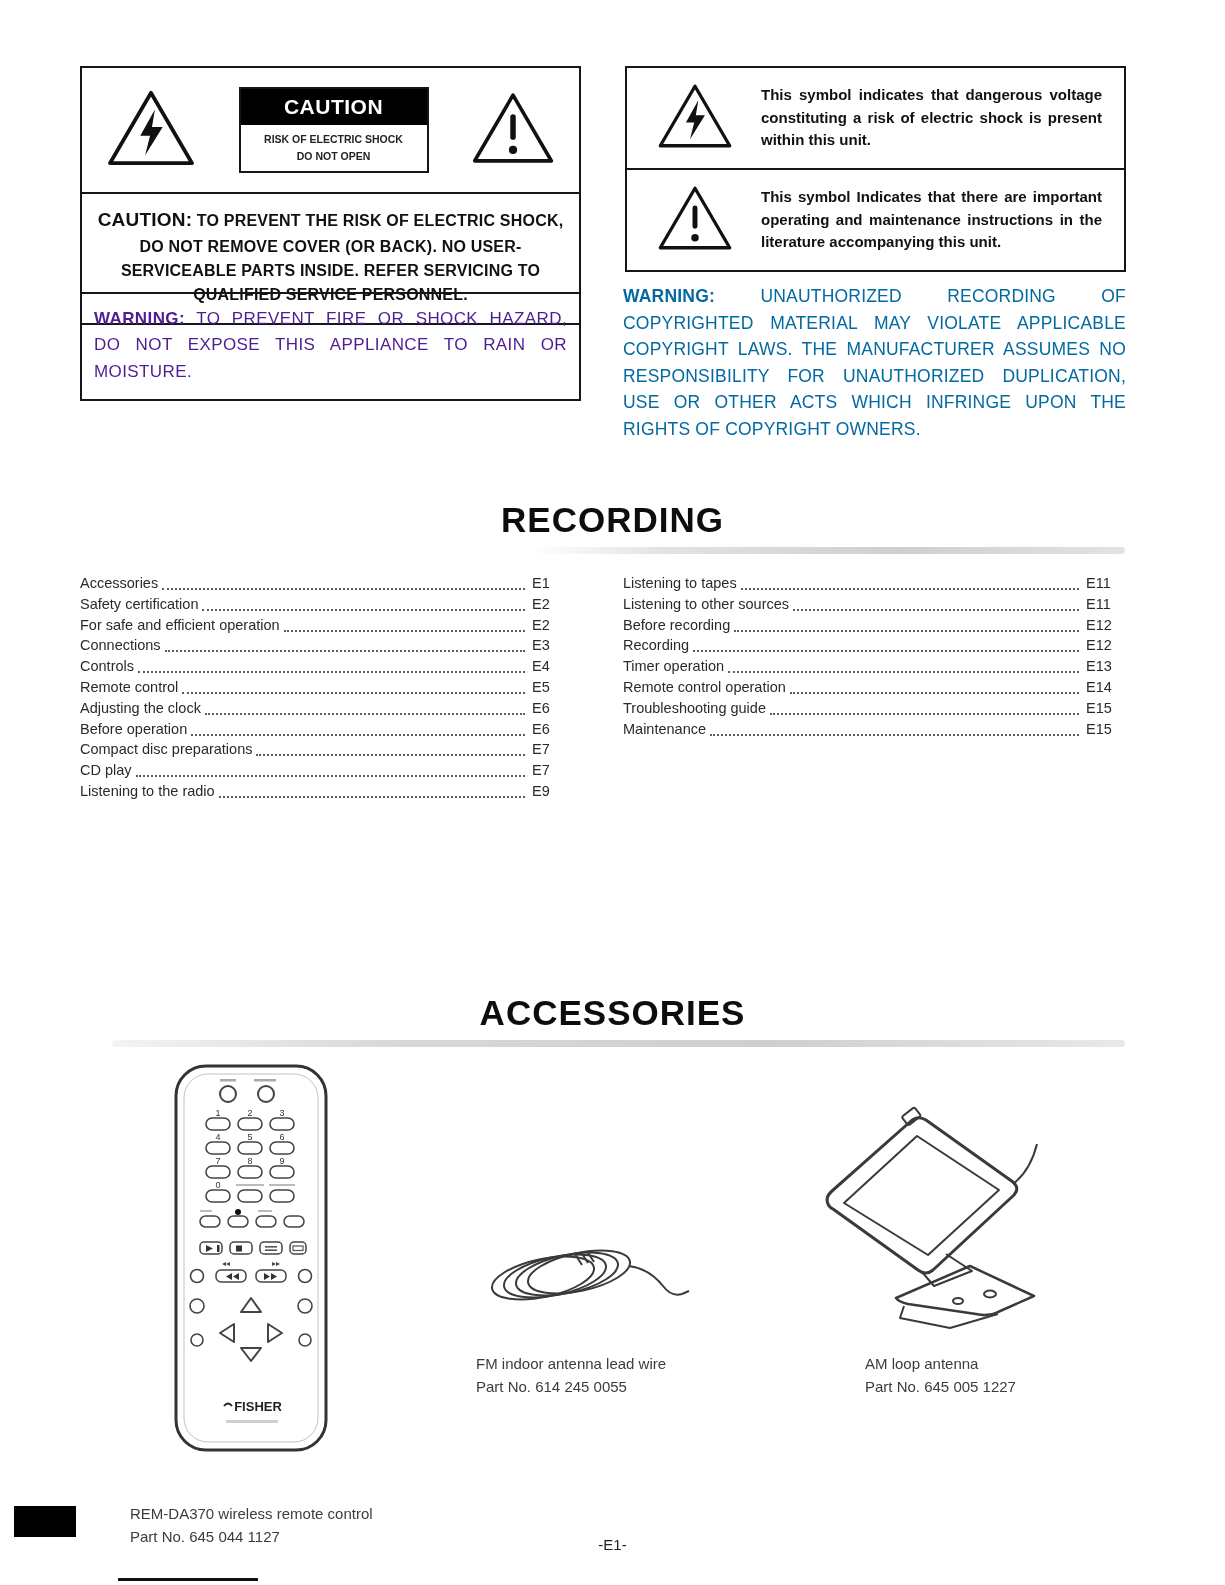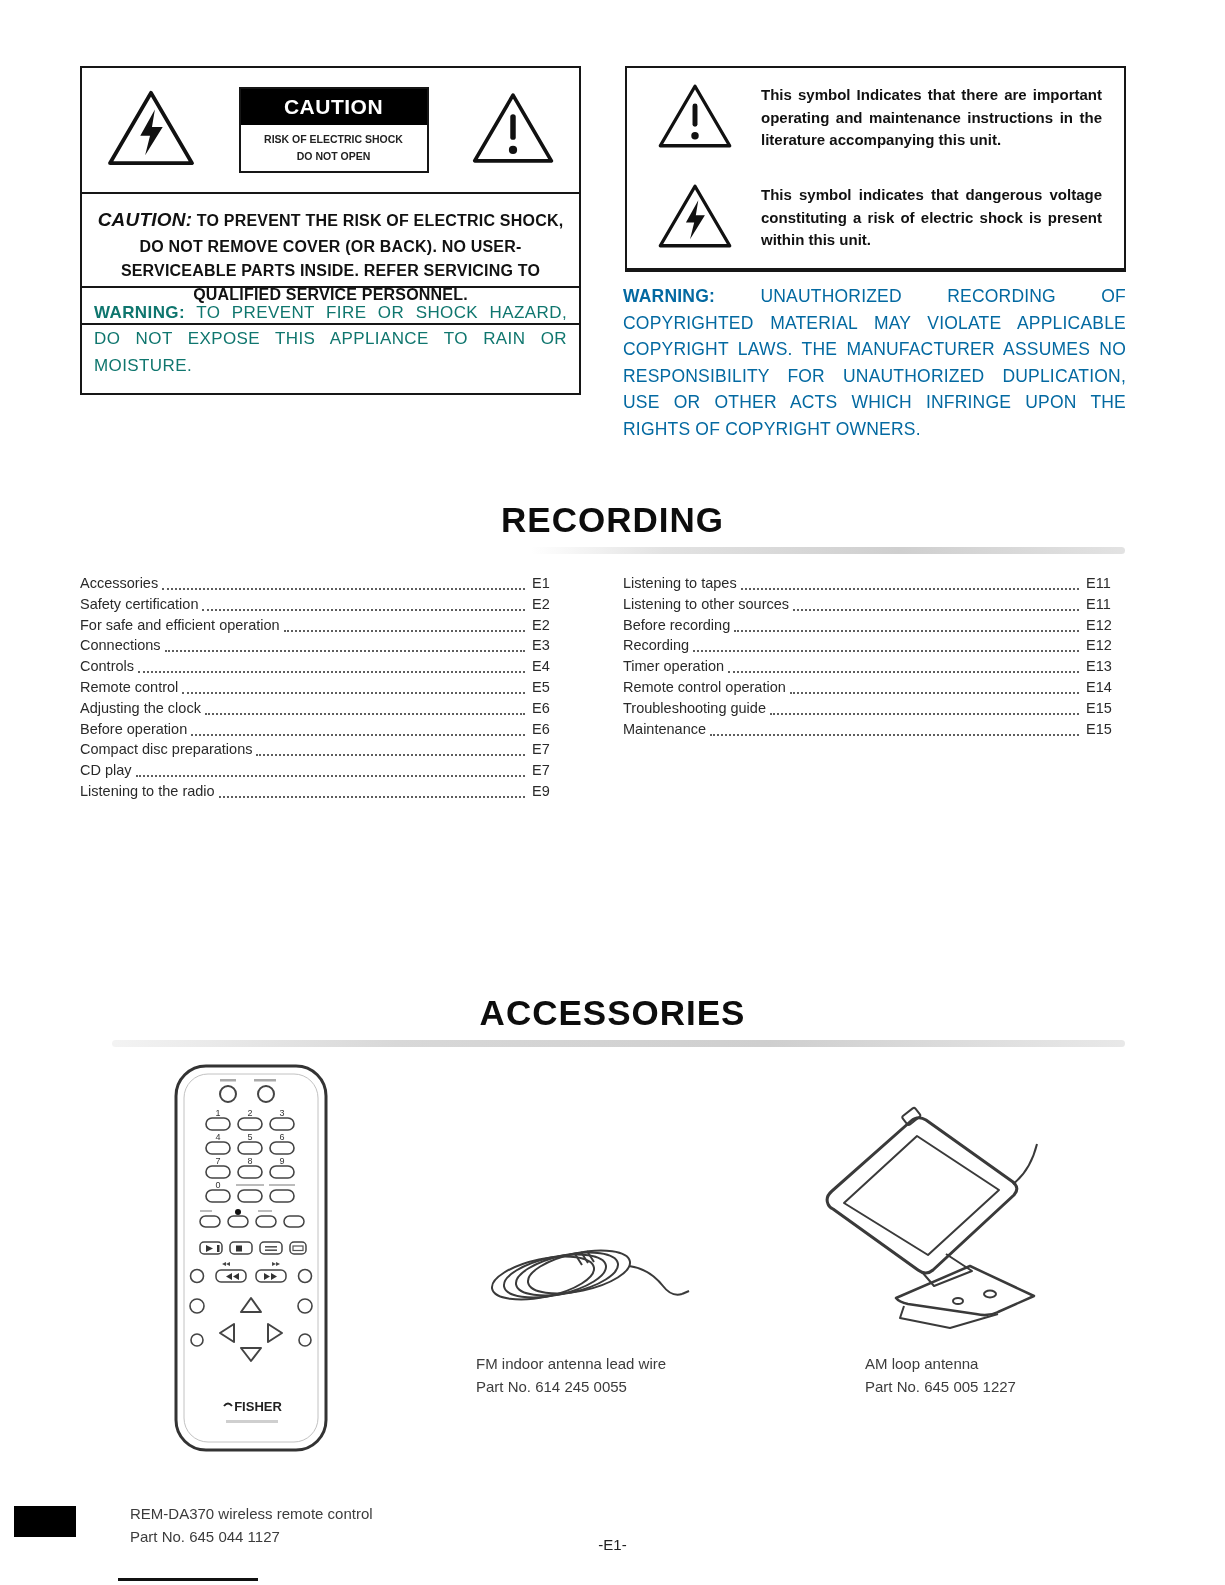--- a/index.html
+++ b/index.html
@@ -12,26 +12,26 @@
   
   .caution-box{left:80px;top:66px;width:497px;border:2px solid #161616;background:#fff;}
   .caution-symbols{display:flex;align-items:center;justify-content:space-between;
     padding:12px 24px;border-bottom:2px solid #161616;min-height:100px;}
   .risk-box{border:2px solid #161616;width:186px;text-align:center;}
   .risk-banner{background:#000;color:#fff;font-weight:bold;font-size:21px;
     letter-spacing:.5px;padding:6px 0;}
   .risk-text{font-size:10.5px;font-weight:bold;line-height:1.6;padding:6px 2px;color:#222;border-radius:13px;}
   .caution-text{padding:12px 10px 16px;text-align:center;font-weight:bold;
     font-size:16px;line-height:1.5;letter-spacing:.2px;color:#111;}
-  .caution-text .big{font-size:19px;font-style:italic;}
-
-  
-  .warning-box{left:80px;top:286px;width:473px;border:2px solid #161616;
+  .caution-text .big{font-size:19px;}
+
+  
+  .warning-box{left:80px;top:292px;width:473px;border:2px solid #161616;
     padding:12px 12px 14px;font-size:17px;line-height:1.55;text-align:justify;
-    letter-spacing:.4px;word-spacing:3px;color:#0f766e;}
+    letter-spacing:.4px;word-spacing:3px;color:#4c1d95;}
   .warning-box .w-head{font-weight:bold;}
 
   
   .symbols-box{left:625px;top:66px;width:497px;border:2px solid #161616;background:#fff;}
   .symbols-row{display:flex;align-items:center;gap:28px;padding:14px 22px 14px 30px;}
   .symbols-row.first{border-bottom:2px solid #161616;}
   .symbols-text{flex:1;font-size:15px;font-weight:bold;line-height:1.5;
     text-align:justify;color:#111;}
 
   
@@ -107,38 +107,38 @@
     <span>TO PREVENT THE RISK OF ELECTRIC SHOCK, DO NOT REMOVE COVER (OR BACK). NO USER-SERVICEABLE PARTS INSIDE. REFER SERVICING TO QUALIFIED SERVICE PERSONNEL.</span>
   </div>
 </div>
 
 <div class="abs warning-box">
   <span class="w-head">WARNING:</span>
   <span>TO PREVENT FIRE OR SHOCK HAZARD, DO NOT EXPOSE THIS APPLIANCE TO RAIN OR MOISTURE.</span>
 </div>
 
 <div class="abs symbols-box">
+  <div class="symbols-row first">
+    <span>
+      <svg width="76" height="68" viewBox="0 0 92 82" aria-hidden="true">
+        <path d="M46 5 L88 77 L4 77 Z" fill="#fff" stroke="#111" stroke-width="4" stroke-linejoin="round"></path>
+        <path d="M50 22 L35 49 L45 49 L40 69 L58 40 L47 40 Z" fill="#111"></path>
+      </svg>
+    </span>
+    <div class="symbols-text">This symbol indicates that dangerous voltage constituting a risk of electric shock is present within this unit.</div>
+  </div>
   <div class="symbols-row">
     <span>
       <svg width="76" height="68" viewBox="0 0 92 82" aria-hidden="true">
         <path d="M46 5 L88 77 L4 77 Z" fill="#fff" stroke="#111" stroke-width="4" stroke-linejoin="round"></path>
         <rect x="43" y="26" width="6" height="28" rx="3" fill="#111"></rect>
         <circle cx="46" cy="65" r="4.5" fill="#111"></circle>
       </svg>
     </span>
     <div class="symbols-text">This symbol Indicates that there are important operating and maintenance instructions in the literature accompanying this unit.</div>
-  </div>
-  <div class="symbols-row first">
-    <span>
-      <svg width="76" height="68" viewBox="0 0 92 82" aria-hidden="true">
-        <path d="M46 5 L88 77 L4 77 Z" fill="#fff" stroke="#111" stroke-width="4" stroke-linejoin="round"></path>
-        <path d="M50 22 L35 49 L45 49 L40 69 L58 40 L47 40 Z" fill="#111"></path>
-      </svg>
-    </span>
-    <div class="symbols-text">This symbol indicates that dangerous voltage constituting a risk of electric shock is present within this unit.</div>
   </div>
 </div>
 
 <div class="abs copyright-warning">
   <span class="w-head">WARNING:</span>
   <span>UNAUTHORIZED RECORDING OF COPYRIGHTED MATERIAL MAY VIOLATE APPLICABLE COPYRIGHT LAWS. THE MANUFACTURER ASSUMES NO RESPONSIBILITY FOR UNAUTHORIZED DUPLICATION, USE OR OTHER ACTS WHICH INFRINGE UPON THE RIGHTS OF COPYRIGHT OWNERS.</span>
 </div>
 
 <div class="abs section-title title-contents">RECORDING</div>
 <div class="abs smudge smudge-contents"></div>

